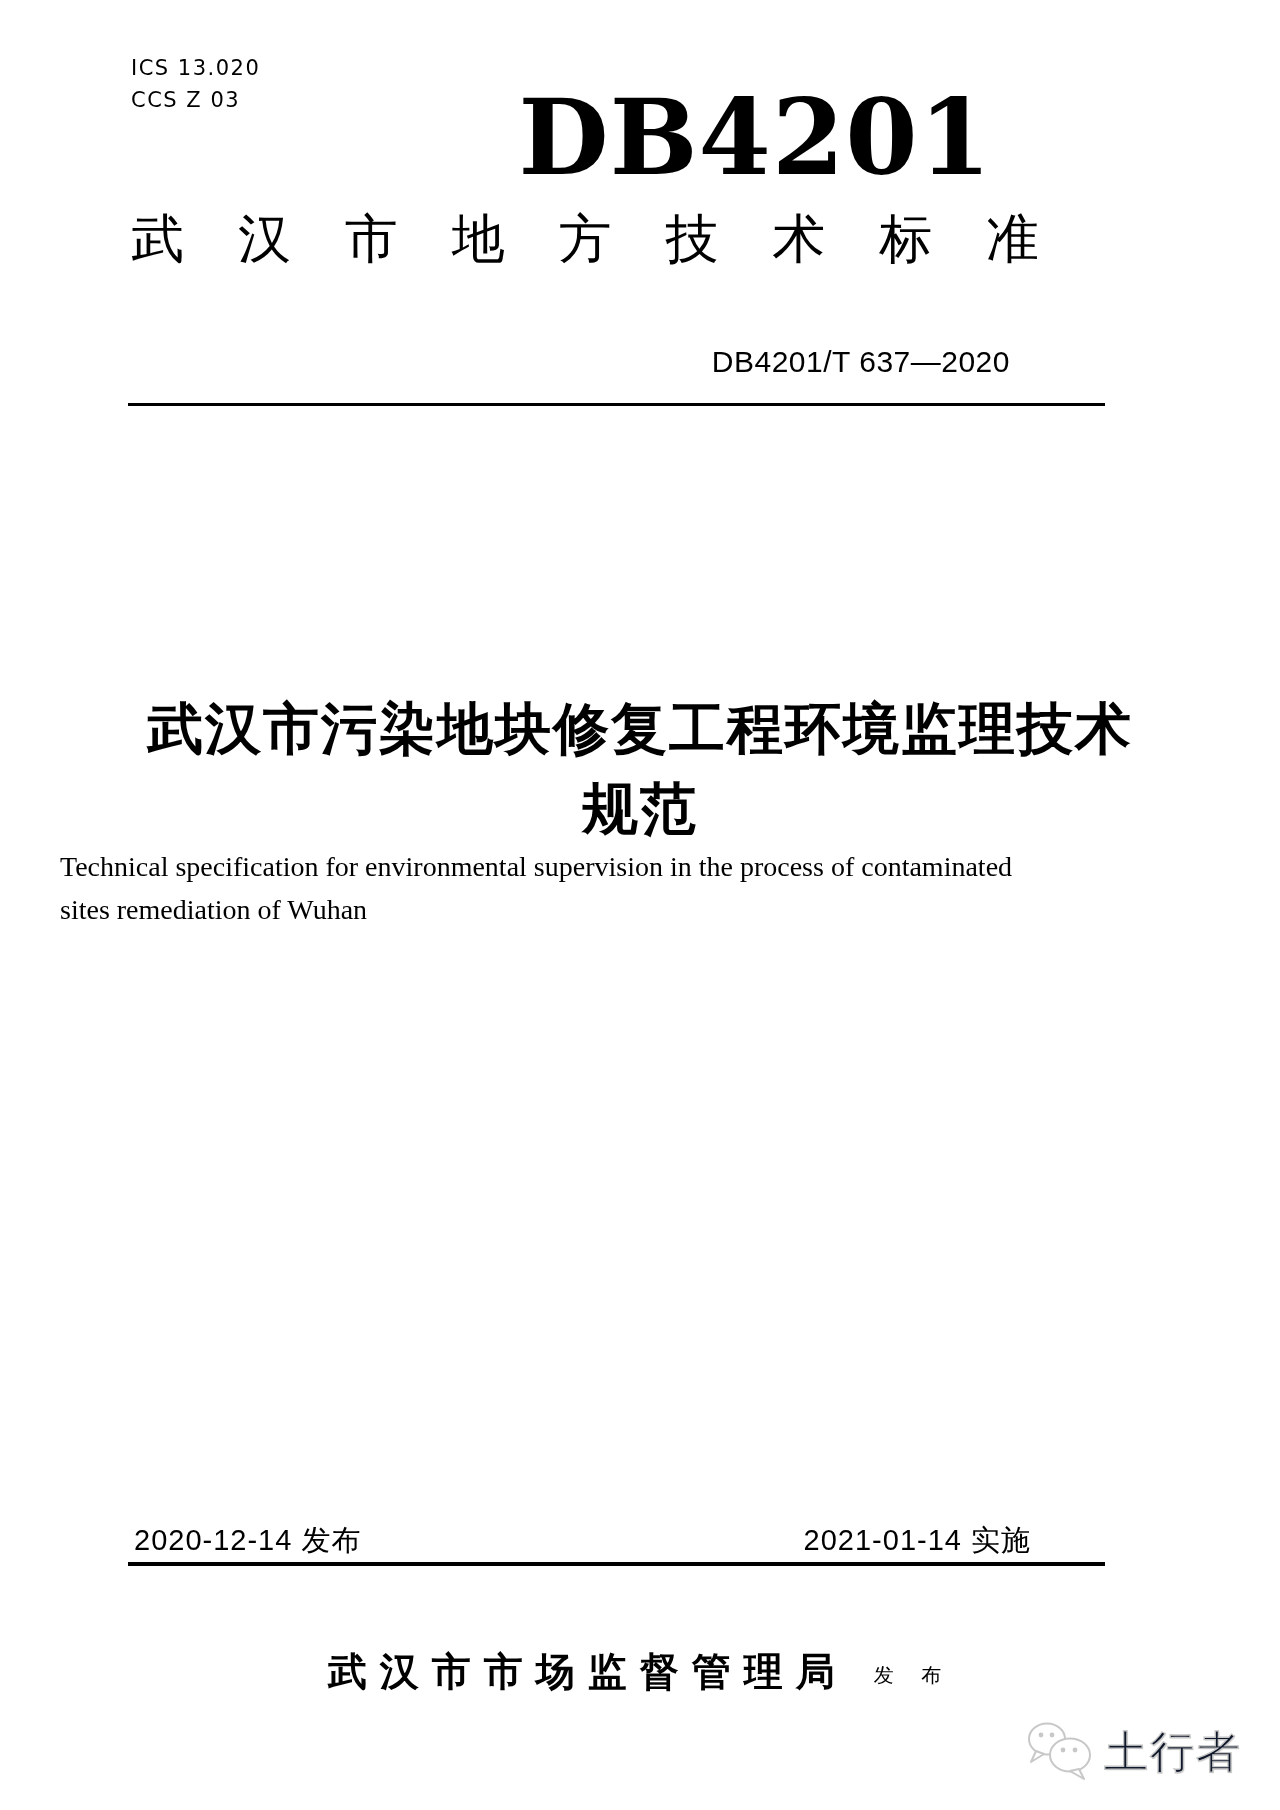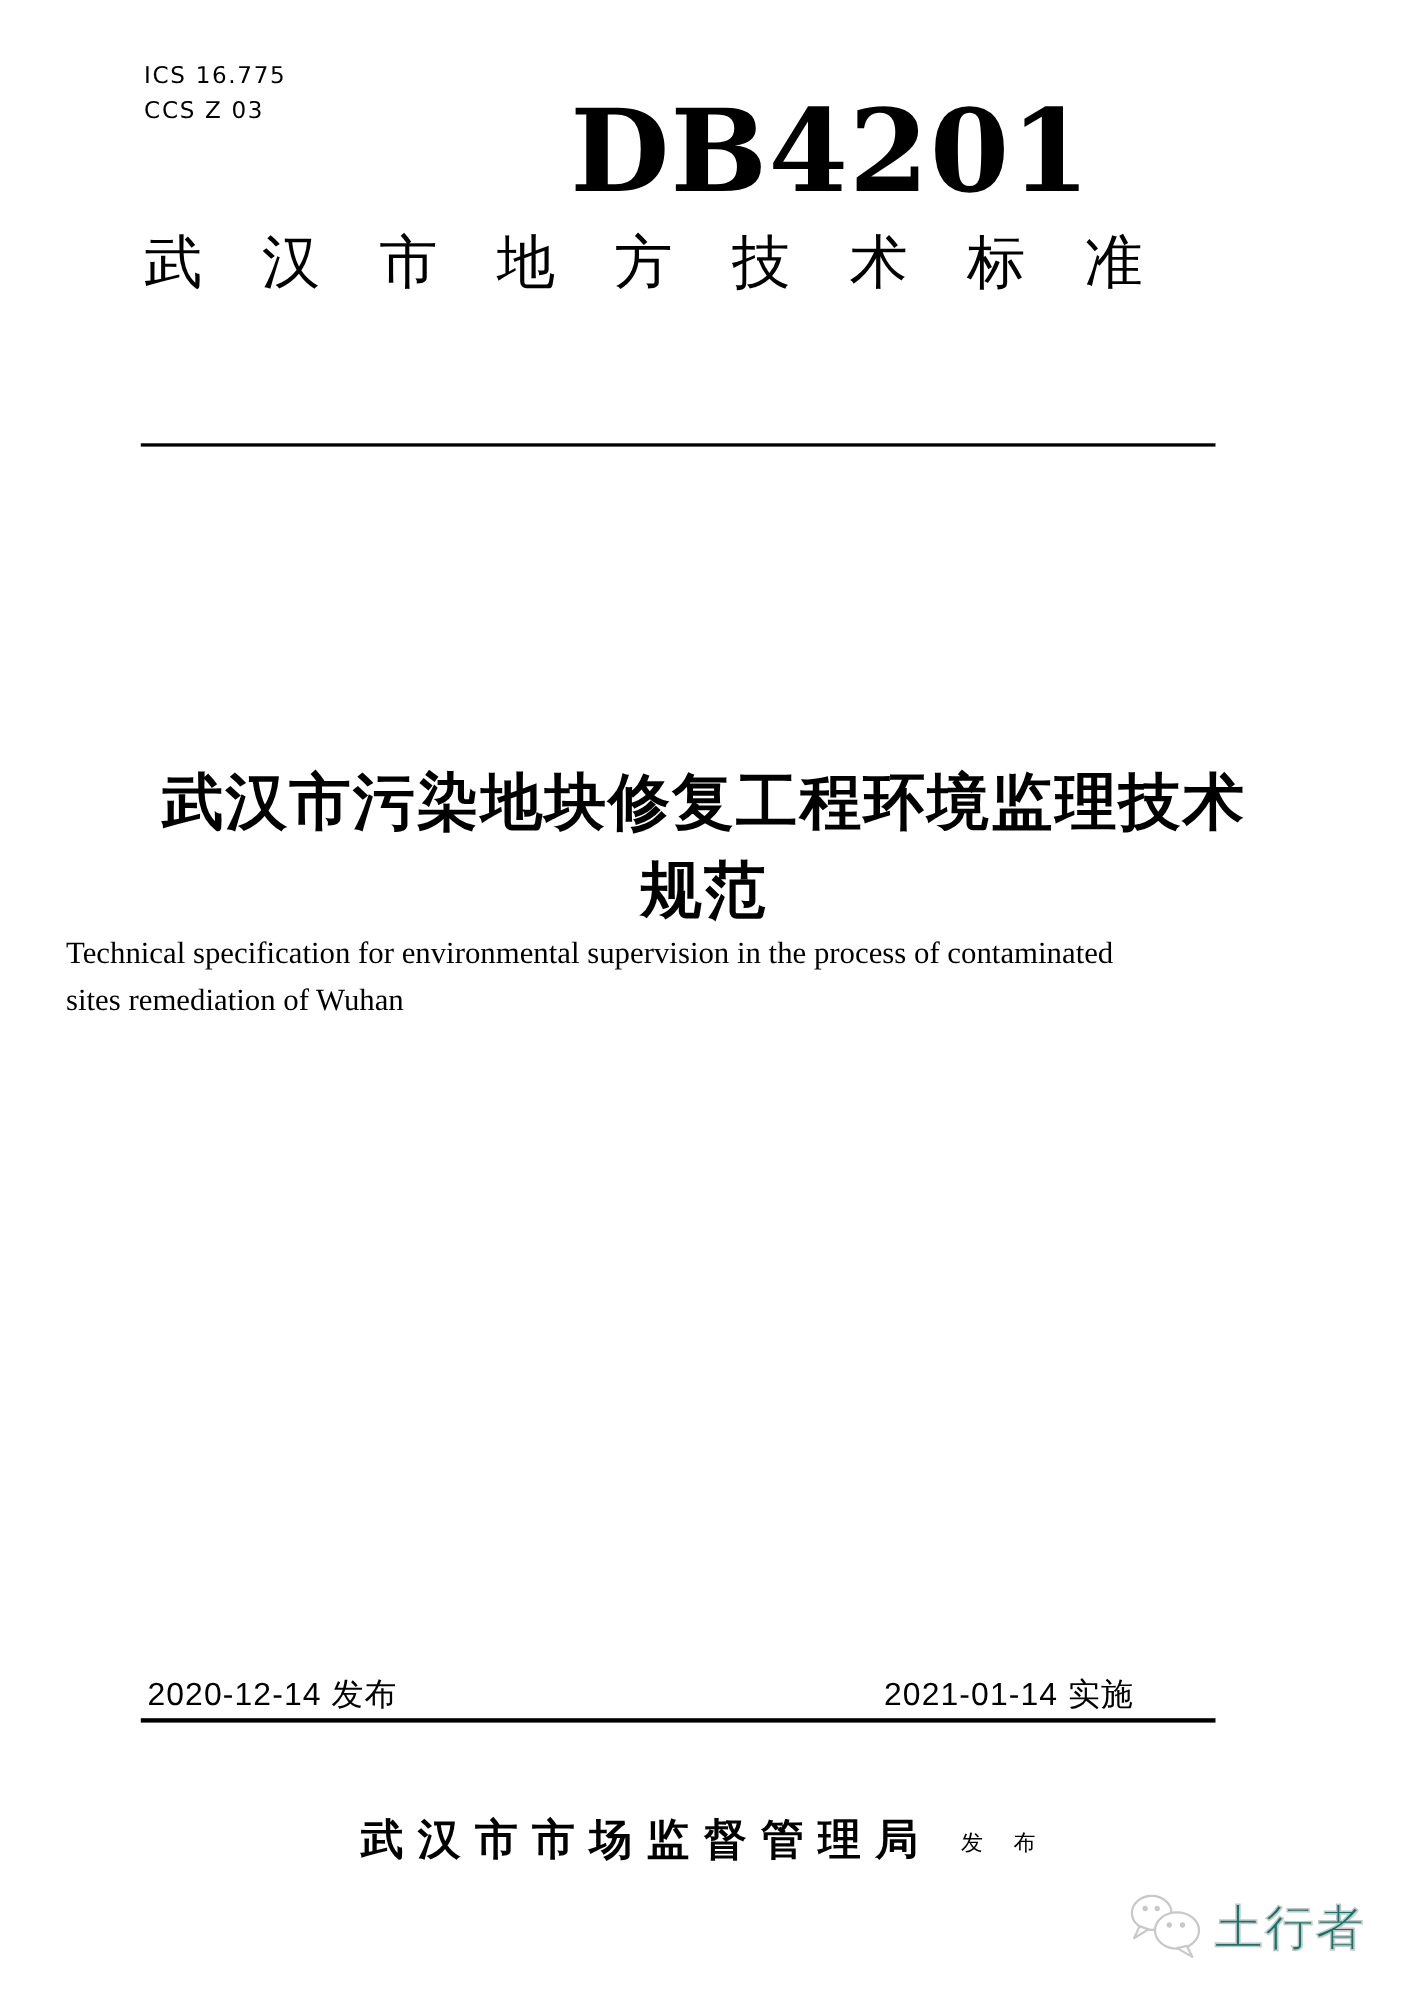--- a/index.html
+++ b/index.html
@@ -59,49 +59,50 @@
   .publish-action{
     font-size:20px;font-weight:500;letter-spacing:11px;
     margin-left:26px;vertical-align:3px;
   }
   .watermark{
     position:absolute;right:38px;top:1718px;
     display:flex;align-items:center;gap:8px;
   }
   .watermark-text{
     font-size:44px;font-weight:500;letter-spacing:2px;
-    color:#0f766e;
+    color:#0f172a;
     -webkit-text-stroke:1.3px #c6c6c6;
     text-shadow:1px 1px 1px #d9d9d9;
   }
 </style>
 </head>
 <body>
 
 <div class="page">
 
   <div class="ics-block">
-    <div>ICS 16.775</div>
+    <div>ICS 13.020</div>
     <div>CCS Z 03</div>
   </div>
 
   <div class="db-code">DB4201</div>
 
   <div class="standard-type-row">
     <span>武</span>
     <span>汉</span>
     <span>市</span>
     <span>地</span>
     <span>方</span>
     <span>技</span>
     <span>术</span>
     <span>标</span>
     <span>准</span>
   </div>
 
+  <div class="standard-number">DB4201/T 637—2020</div>
 
   <div class="rule rule-top"></div>
 
   <div class="title-zh">
     <div>武汉市污染地块修复工程环境监理技术</div>
     <div>规范</div>
   </div>
 
   <div class="title-en">
     <div>Technical specification for environmental supervision in the process of contaminated</div>

